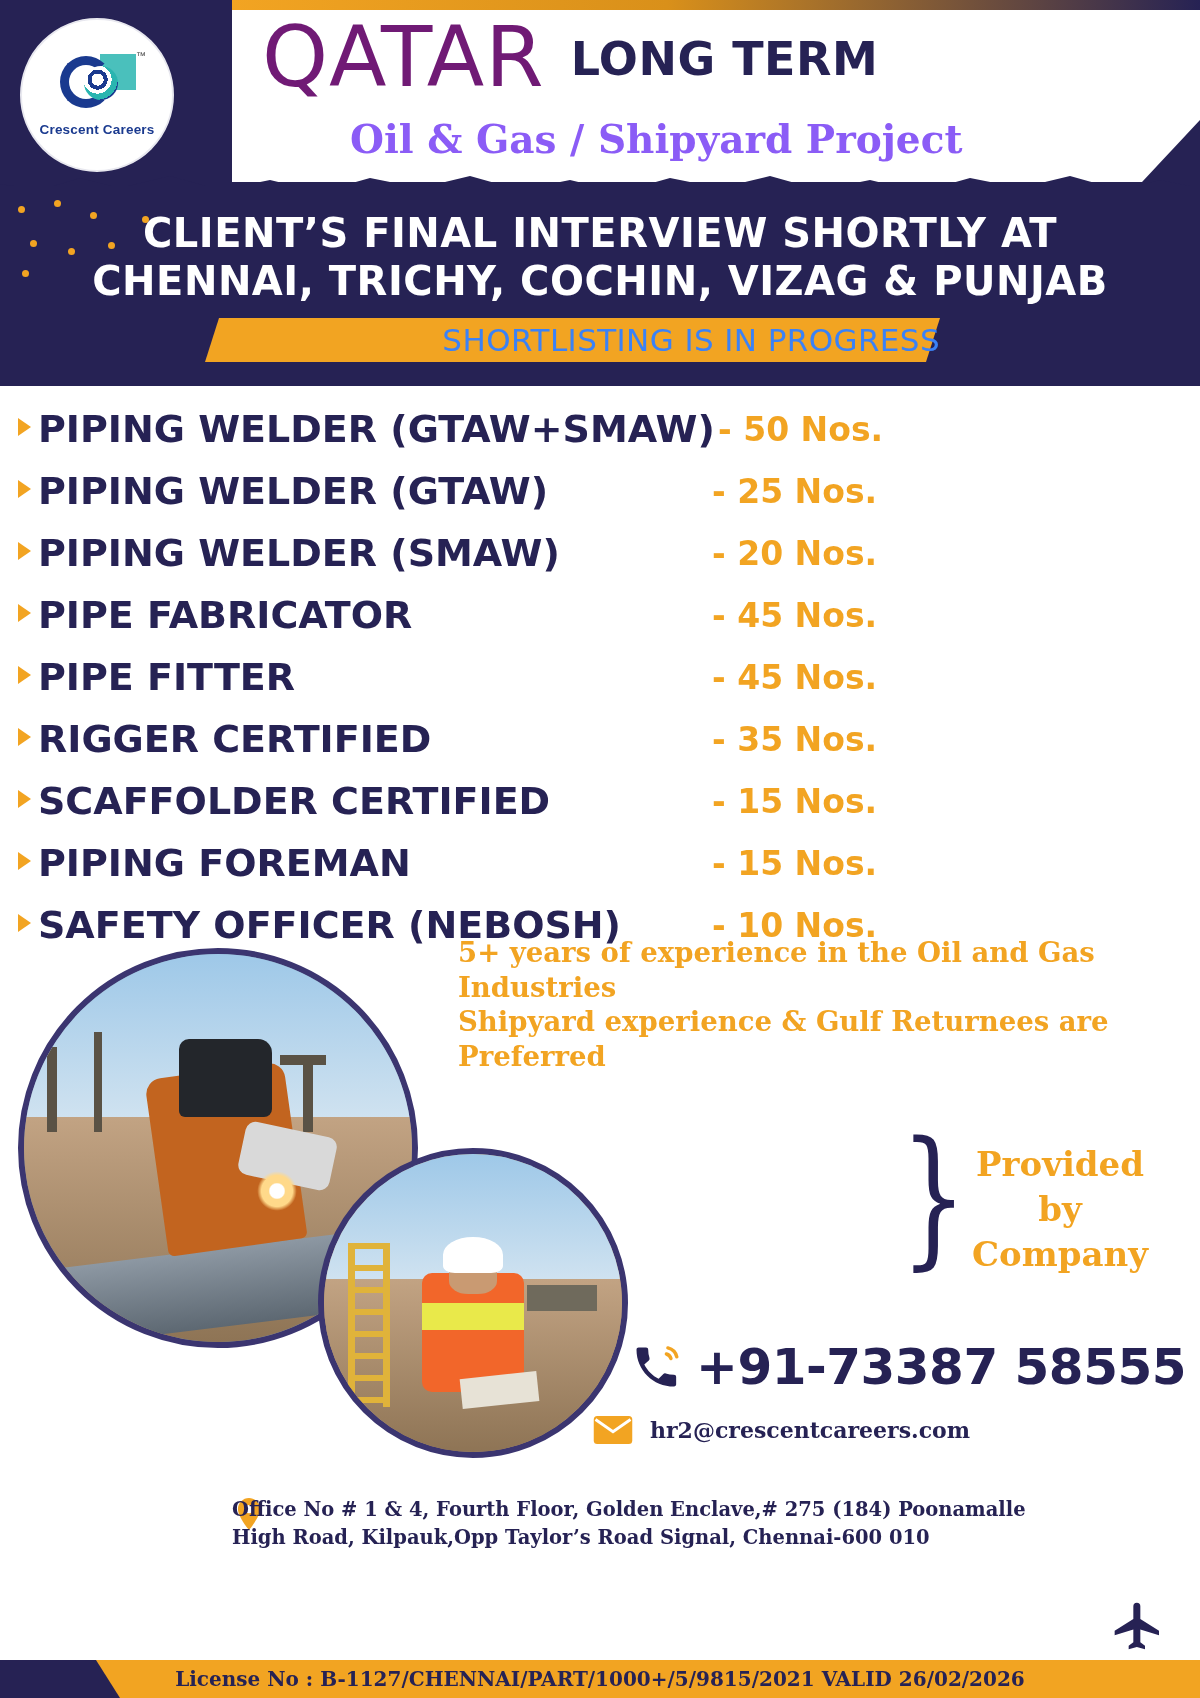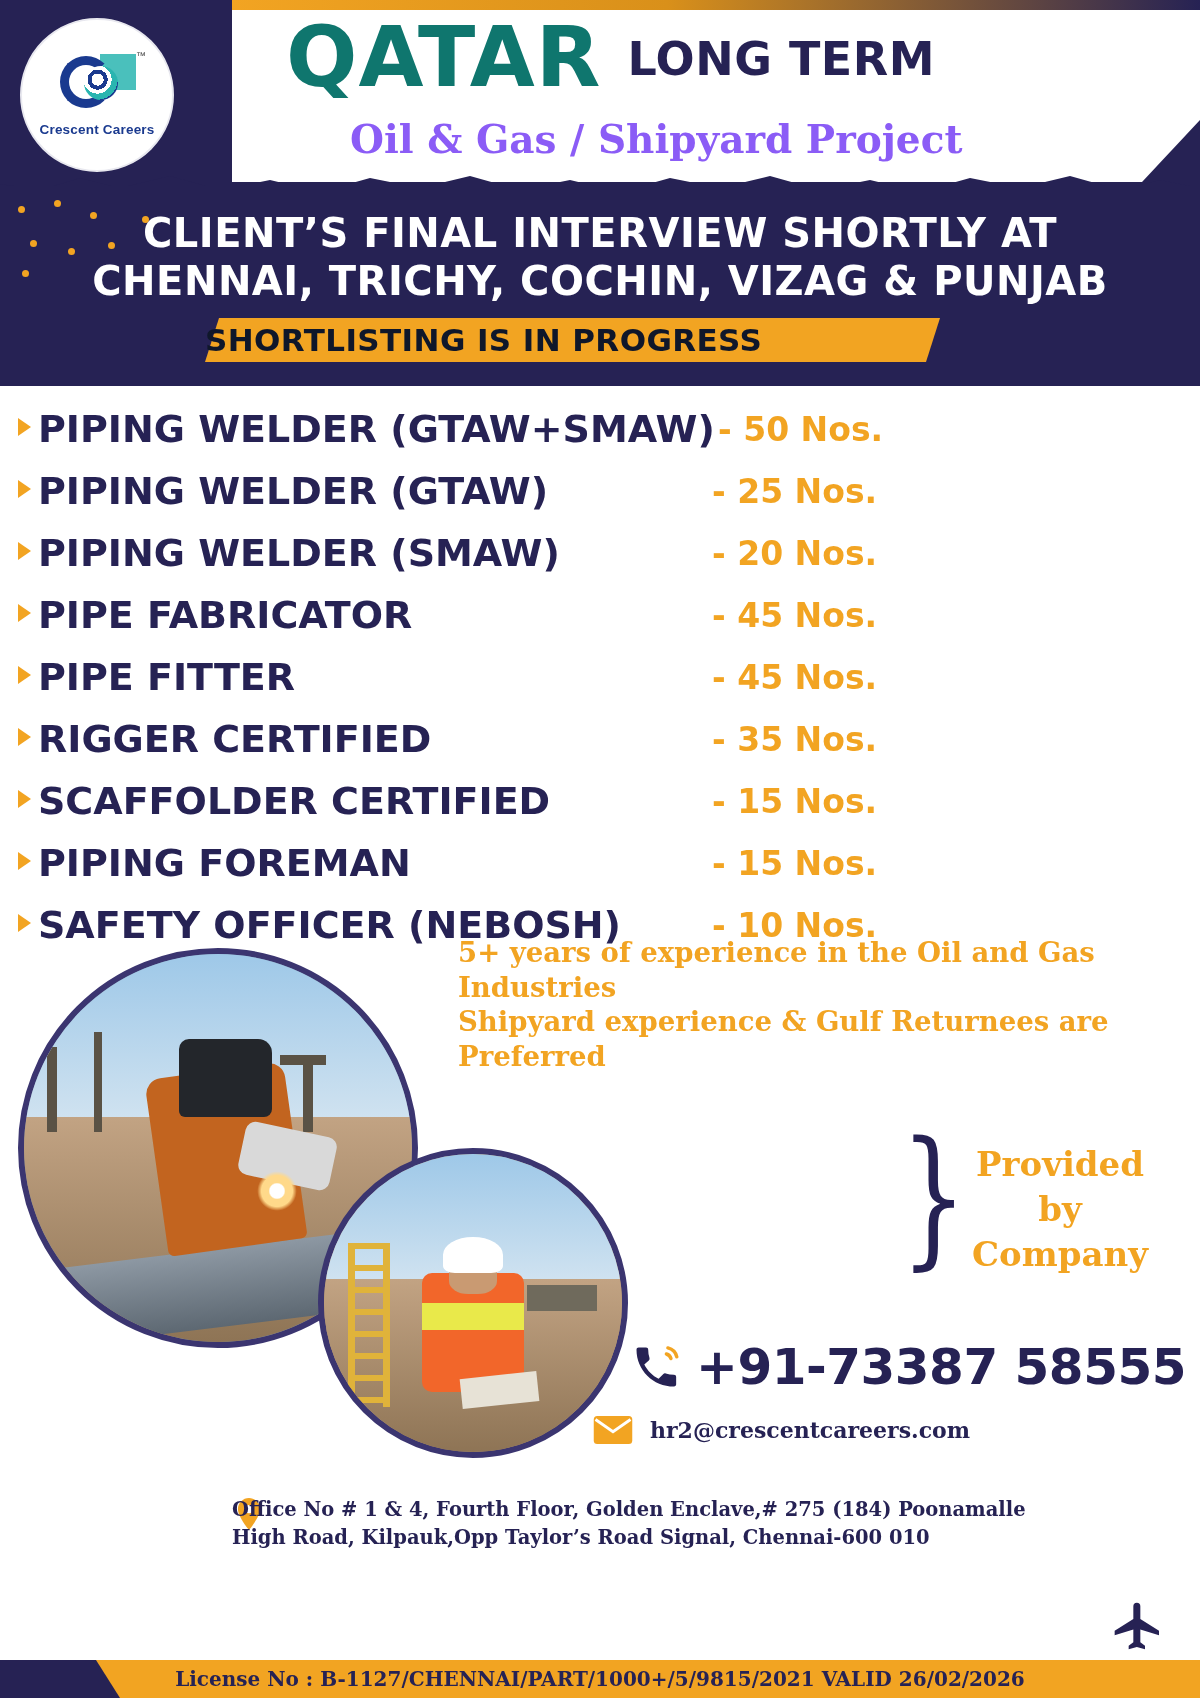--- a/index.html
+++ b/index.html
@@ -80,25 +80,24 @@
     color: #1a3a8f;
     letter-spacing: .2px;
   }
   .qatar-row {
     position: absolute;
     top: 16px; left: 262px;
     display: flex; align-items: flex-end; gap: 26px;
   }
   .qatar {
     font-family: "DejaVu Sans", sans-serif;
-    font-size: 84px; font-weight: bold;
-    color: #0f766e;
+    font-size: 84px; font-weight: normal;
+    color: #701a75;
     letter-spacing: 1px;
     line-height: .98;
-    margin-left: 24px;
   }
   .longterm {
     font-family: "DejaVu Sans", sans-serif;
     font-size: 46px; font-weight: bold;
     color: #262254;
     letter-spacing: .5px;
     padding-bottom: 12px;
   }
   .subtitle {
     position: absolute;
@@ -138,24 +137,24 @@
     position: absolute;
     top: 318px; left: 205px;
     width: 735px; height: 44px;
     background: #f2a422;
     clip-path: polygon(14px 0, 735px 0, 721px 44px, 0 44px);
   }
   .shortlist-text {
     position: absolute;
     top: 322px; left: 205px;
     width: 735px;
-    text-align: left;
-    font-family: "DejaVu Sans", sans-serif;
-    font-size: 31px; font-weight: bold;
-    color: #0f172a;
+    text-align: right;
+    font-family: "DejaVu Sans", sans-serif;
+    font-size: 31px; font-weight: normal;
+    color: #3b82f6;
     letter-spacing: .4px;
   }
   .dots-left {
     position: absolute; top: 196px; left: 8px;
     width: 160px; height: 90px;
   }
   .dot { position: absolute; width: 7px; height: 7px; border-radius: 50%; background: #f2a422; }
 
   
   .jobs {

